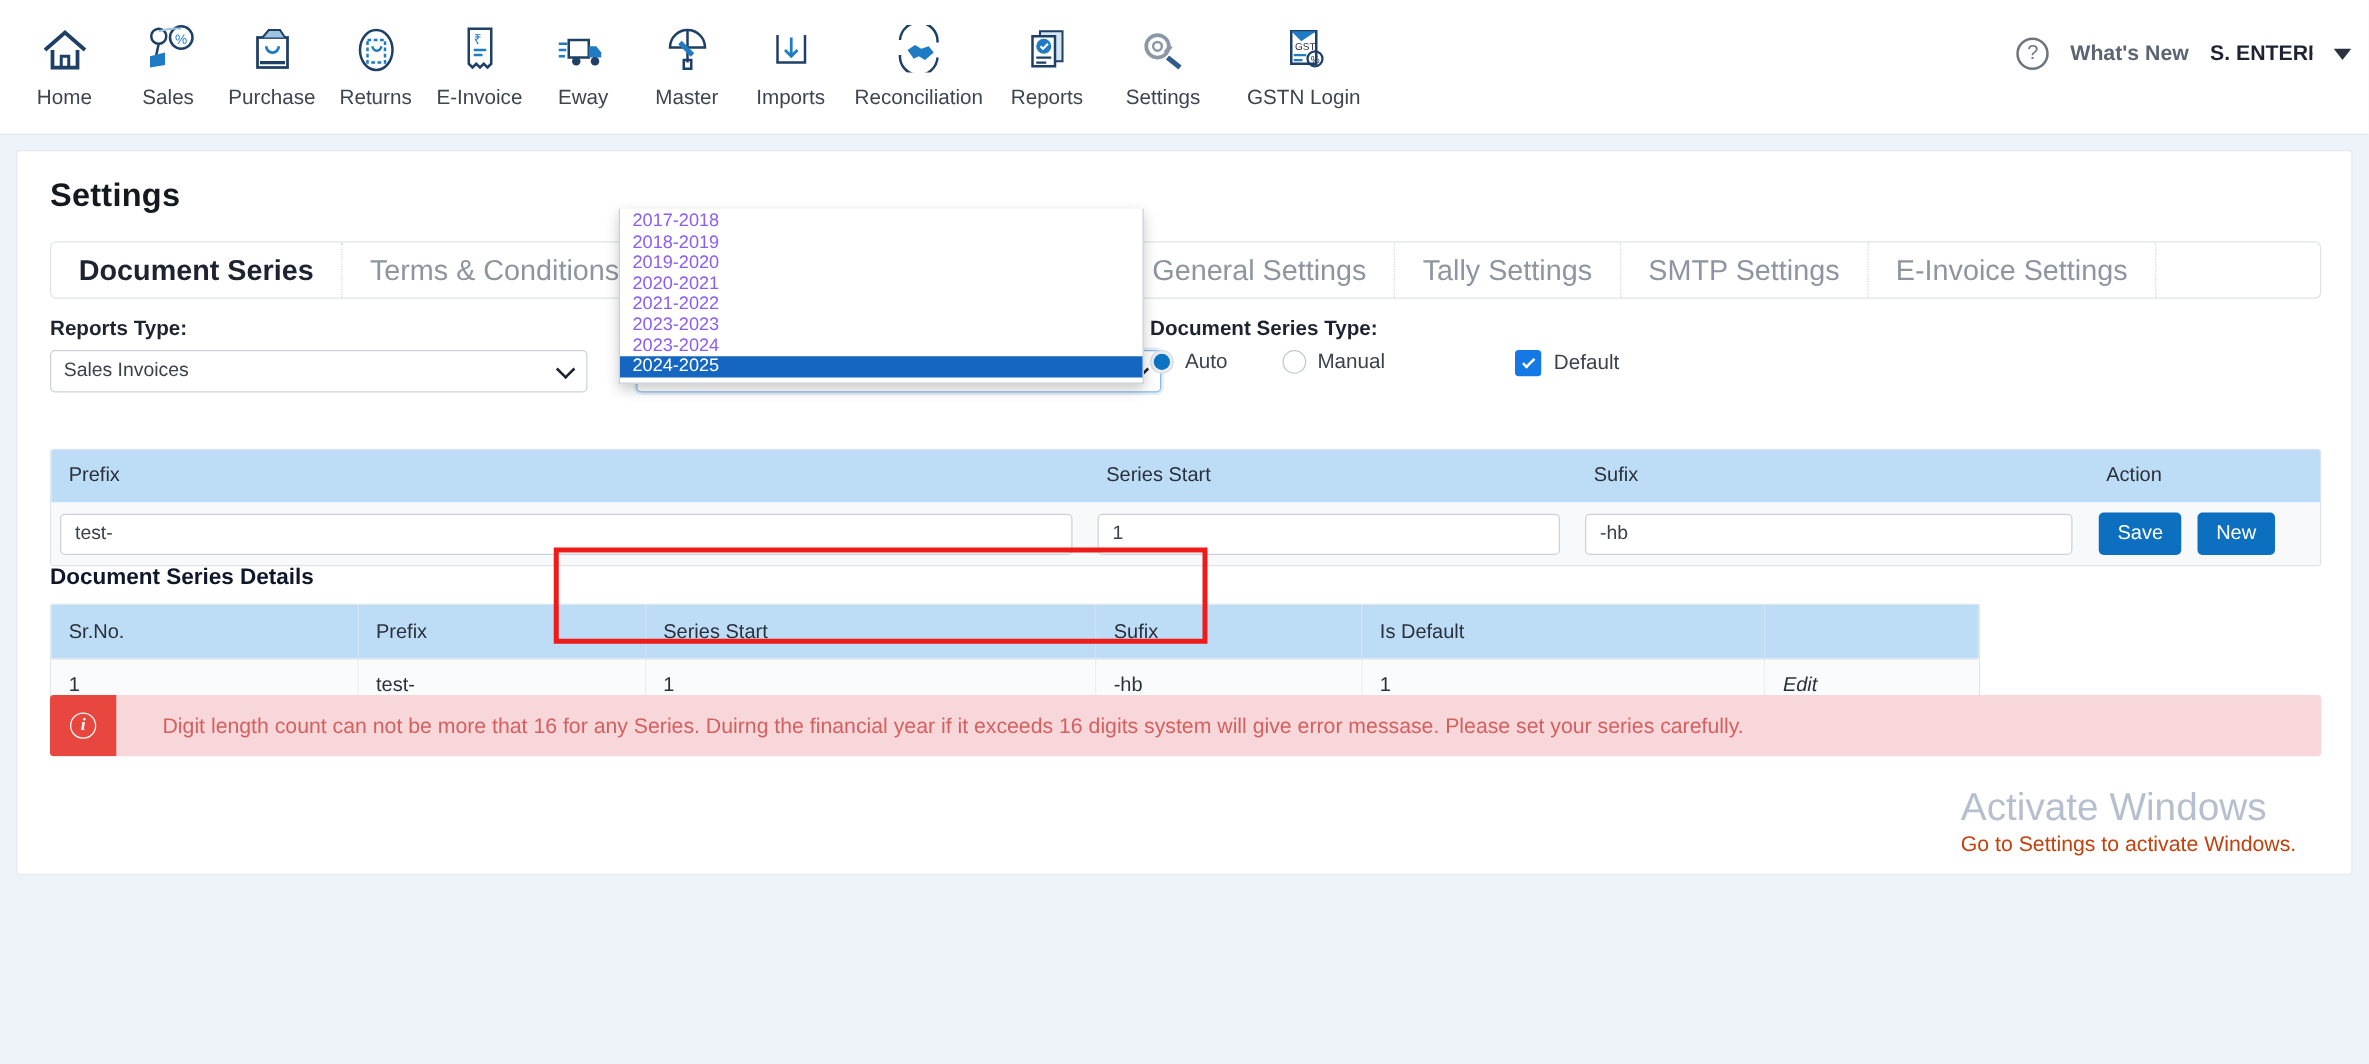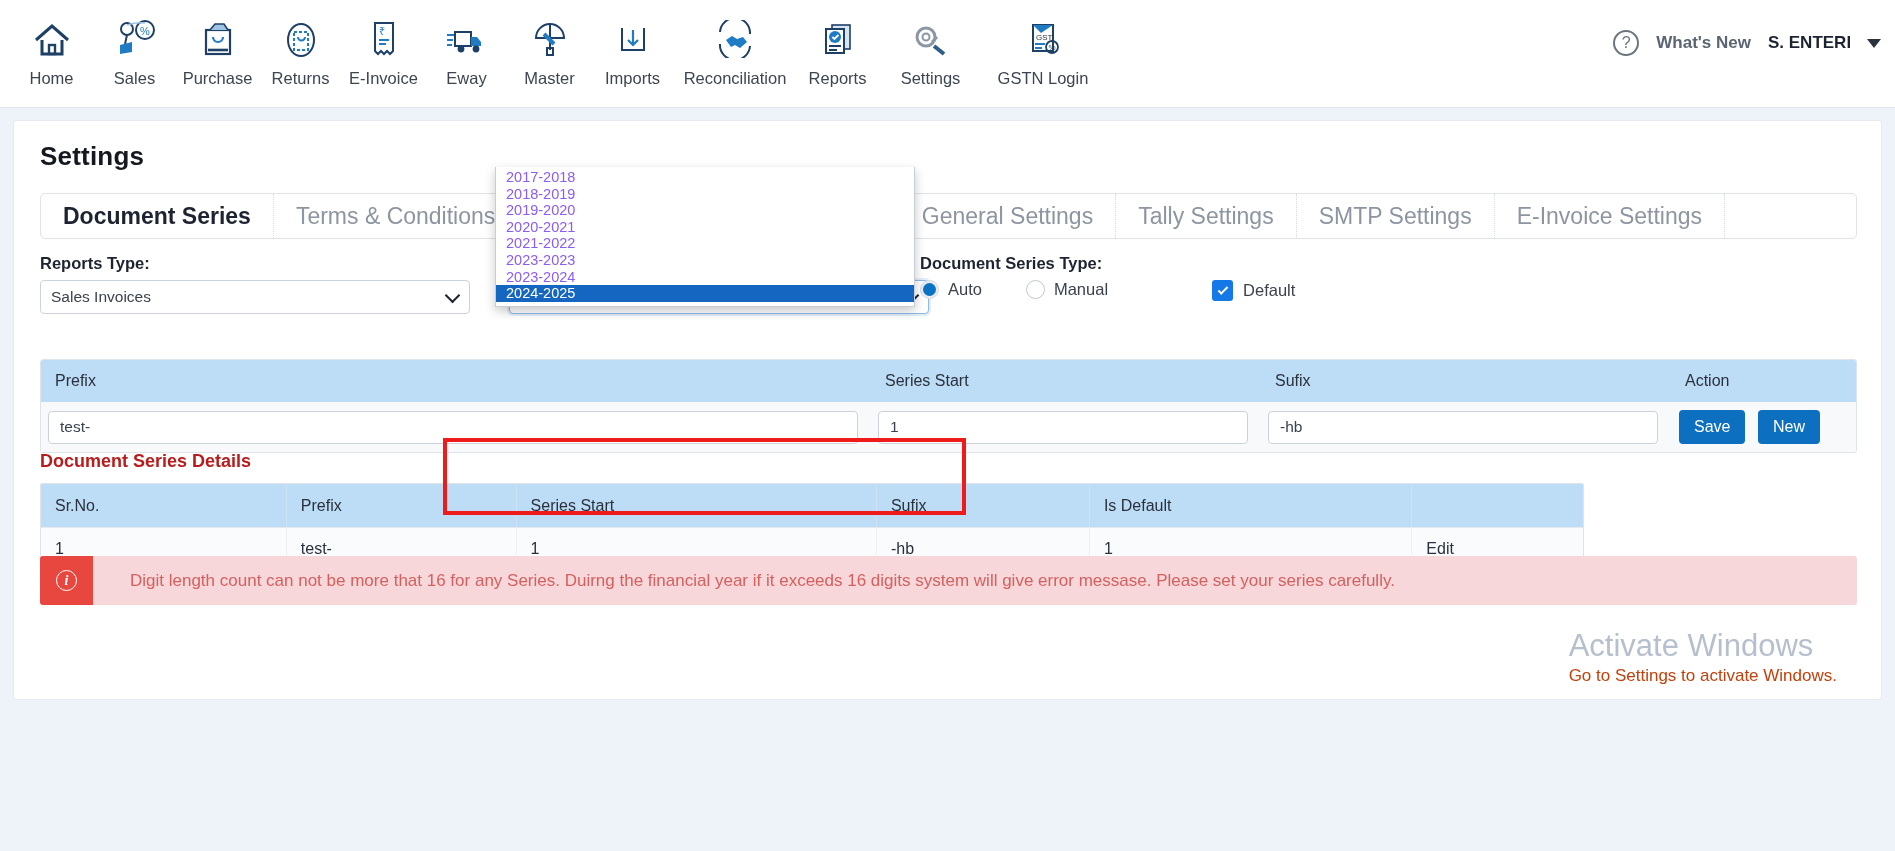--- a/index.html
+++ b/index.html
@@ -142,34 +142,34 @@
     height: 34px; min-width: 55px; padding: 0 15px; border-radius: 4px; background: #0c6fc0;
     color: #fff; font-size: 16px; display: inline-flex; align-items: center;
     justify-content: center; cursor: pointer; border: none;
     font-family: "Liberation Sans", sans-serif;
   }
   .btn + .btn { margin-left: 8px; }
 
   
   .details-title {
     position: absolute; left: 26px; top: 330px; font-size: 18px;
-    font-weight: bold; color: #b91c1c;
+    font-weight: bold; color: #0f172a;
   }
   .details-table {
     position: absolute; left: 26px; top: 362px; width: 1544px;
     border: 1px solid #dfe4ea; border-radius: 2px; overflow: hidden;
   }
   .dt-head { display: flex; background: #bddcf5; height: 43px; align-items: center; }
   .dt-row { display: flex; background: #fafbfc; height: 42px; align-items: center;
     border-top: 1px solid #e6e9ee; }
   .dt-head div, .dt-row div { font-size: 16px; color: #2a313c; padding-left: 14px; }
   .dt-head div { border-right: 1px solid #cfe2f4; height: 43px; line-height: 43px; }
   .dt-row div { border-right: 1px solid #eceff3; height: 42px; line-height: 42px; }
   .c1 { width: 289px; } .c2 { width: 270px; } .c3 { width: 425px; }
-  .c4 { width: 250px; } .c5 { width: 380px; } .c6 { width: 200px; border-right:none !important; }
+  .c4 { width: 250px; } .c5 { width: 380px; } .c6 { width: 200px; border-right:none !important;font-style:italic; }
 
   
   .alert {
     position: absolute; left: 26px; top: 435px; width: 1817px; height: 49px;
     background: #f8d7da; border-radius: 3px; display: flex; align-items: center;
     overflow: hidden;
   }
   .alert-icon {
     width: 53px; height: 49px; background: #e8473f; display: flex;
     align-items: center; justify-content: center; flex: none;

